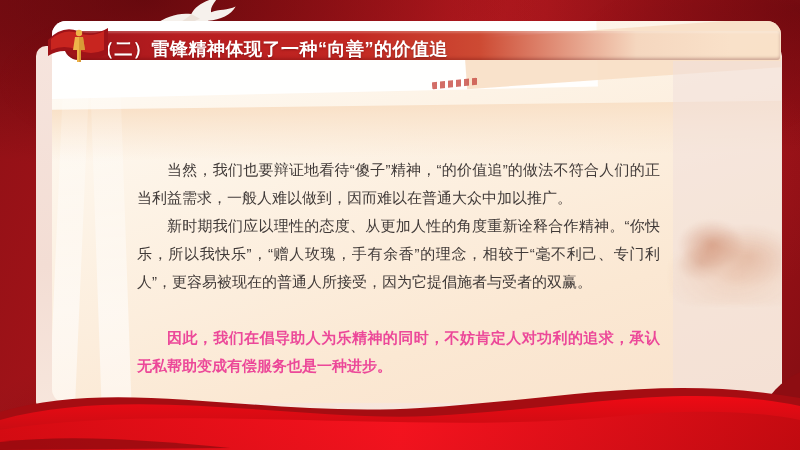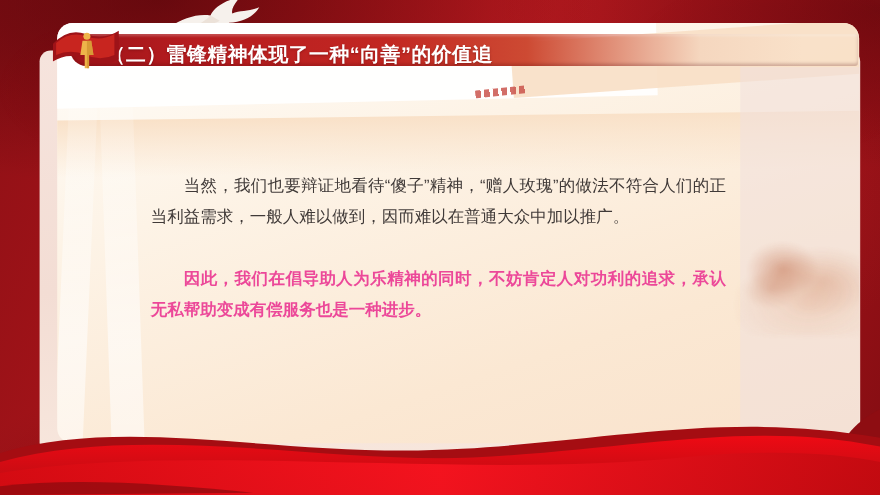--- a/index.html
+++ b/index.html
@@ -129,21 +129,22 @@
     <path fill="#9e1318" d="M0,20 Q14,5 30,11 Q46,17 60,8 L60,34 Q45,41 30,34 Q14,27 0,36 Z"></path>
     <path fill="#c8251f" d="M3,19 Q16,8 30,13 Q44,18 56,11 L56,30 Q43,36 30,30 Q16,24 3,30 Z"></path>
     <circle cx="31" cy="13" r="3.2" fill="#eeb44a"></circle>
     <path fill="#eeb44a" d="M27,17 L35,17 L37,30 L33,30 L33,42 L29,42 L29,30 L25,30 Z"></path>
     <path fill="#c98a2a" d="M31,17 L35,17 L37,30 L33,30 L33,42 L31,42 Z" opacity=".6"></path>
   </svg>
 
   <div class="fragment"></div>
 
   <div class="body">
-    <p>当然，我们也要辩证地看待“傻子”精神，“赠人玫瑰”的做法不符合人们的正当利益需求，一般人难以做到，因而难以在普通大众中加以推广。</p>
+    <p>当然，我们也要辩证地看待“傻子”精神，“的价值追”的做法不符合人们的正当利益需求，一般人难以做到，因而难以在普通大众中加以推广。</p>
+    <p>新时期我们应以理性的态度、从更加人性的角度重新诠释合作精神。“你快乐，所以我快乐”，“赠人玫瑰，手有余香”的理念，相较于“毫不利己、专门利人”，更容易被现在的普通人所接受，因为它提倡施者与受者的双赢。</p>
     <p class="highlight">因此，我们在倡导助人为乐精神的同时，不妨肯定人对功利的追求，承认无私帮助变成有偿服务也是一种进步。</p>
   </div>
 
   <svg class="waves" viewBox="0 0 800 92" preserveAspectRatio="none">
     <defs>
       <linearGradient id="gMain" x1="0" y1="0" x2="0" y2="1">
         <stop offset="0" stop-color="#ee0a14"></stop>
         <stop offset="1" stop-color="#b50d12"></stop>
       </linearGradient>
       <linearGradient id="gHi" x1="0" y1="0" x2="1" y2="0">

